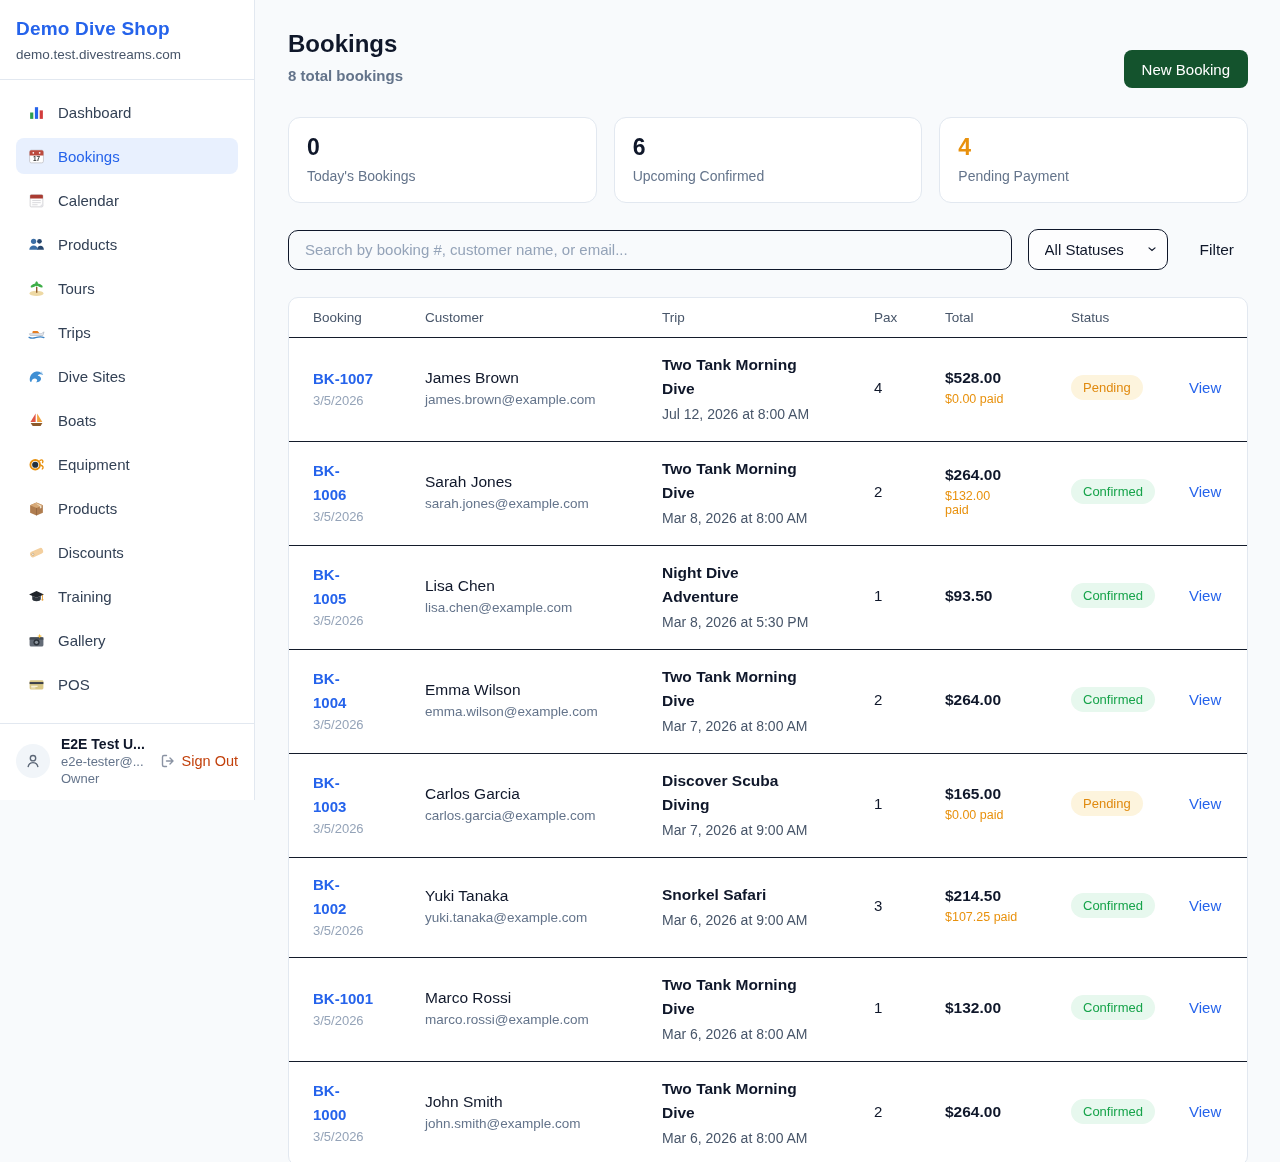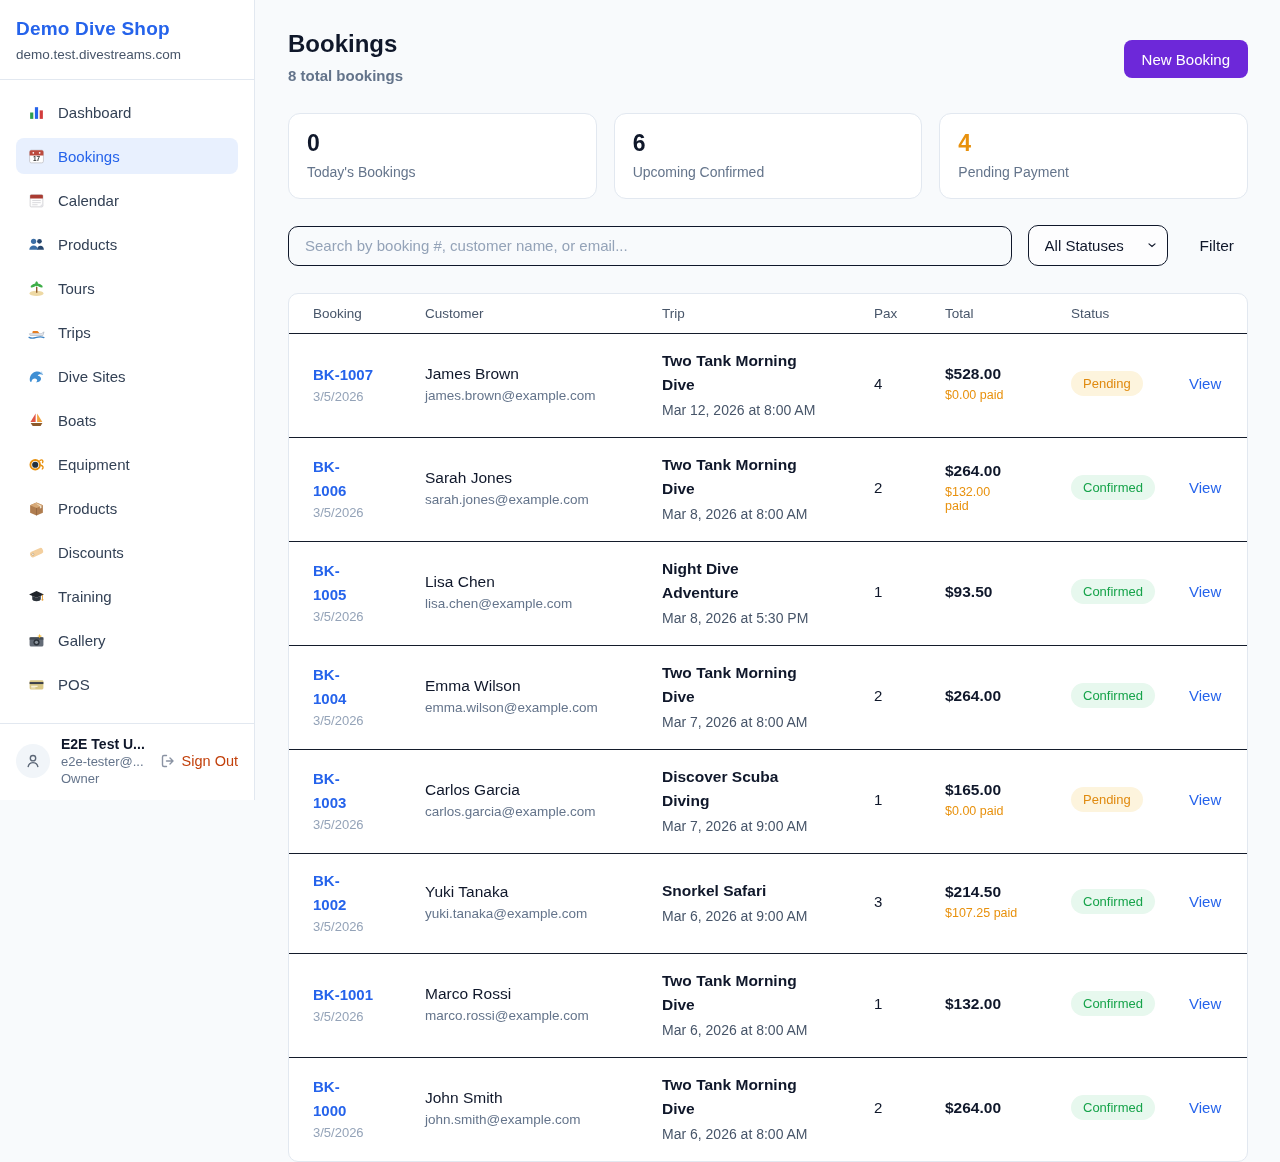--- a/index.html
+++ b/index.html
@@ -44,23 +44,23 @@
     margin-left:auto; display:flex; gap:6px;
     color:#c2410c; font-size:14.5px; background:none; border:none; cursor:pointer;
     font-family:inherit;
   }
   
   .main { position:absolute; left:255px; top:0; width:1025px; padding:30px 32px 0 33px; }
   .page-head { display:flex; justify-content:space-between; align-items:flex-start; }
   .page-title { font-size:24px; font-weight:bold; color:#0f172a; }
   .page-sub { font-size:15px; color:#64748b; margin-top:9px;font-weight:bold; }
   .btn-primary {
-    background:#6d28d9; color:#ffffff; border:none; border-radius:8px;
+    background:#14532d; color:#ffffff; border:none; border-radius:8px;
     padding:0 18px; height:38px; font-size:15px; font-weight:500; cursor:pointer;
-    font-family:inherit; margin-top:10px;
+    font-family:inherit; margin-top:20px;
   }
   .stats { display:flex; gap:17px; margin-top:29px; }
   .stat-card {
     flex:1; background:#ffffff; border:1px solid #e2e8f0; border-radius:12px;
     padding:16px 18px; height:86px;
   }
   .stat-value { font-size:23px; font-weight:bold; color:#0f172a; }
   .stat-value.orange { color:#e8910d; }
   .stat-label { font-size:14px; color:#64748b; margin-top:7px; }
   .controls { display:flex; align-items:center; margin-top:26px; }
@@ -372,21 +372,21 @@
       <div>
         <div class="bk-id nowrap">BK-1007</div>
         <div class="bk-date">3/5/2026</div>
       </div>
       <div>
         <div class="cust-name">James Brown</div>
         <div class="cust-email">james.brown@example.com</div>
       </div>
       <div>
         <div class="trip-name">Two Tank Morning Dive</div>
-        <div class="trip-date">Mar 12, 2026 at 8:00 AM</div>
+        <div class="trip-date">Jul 12, 2026 at 8:00 AM</div>
       </div>
       <div class="pax">4</div>
       <div>
         <div class="total">$528.00</div>
         <div class="paid">$0.00 paid</div>
       </div>
       <div><span class="badge pending">Pending</span></div>
       <div class="view">View</div>
     </div>
 

